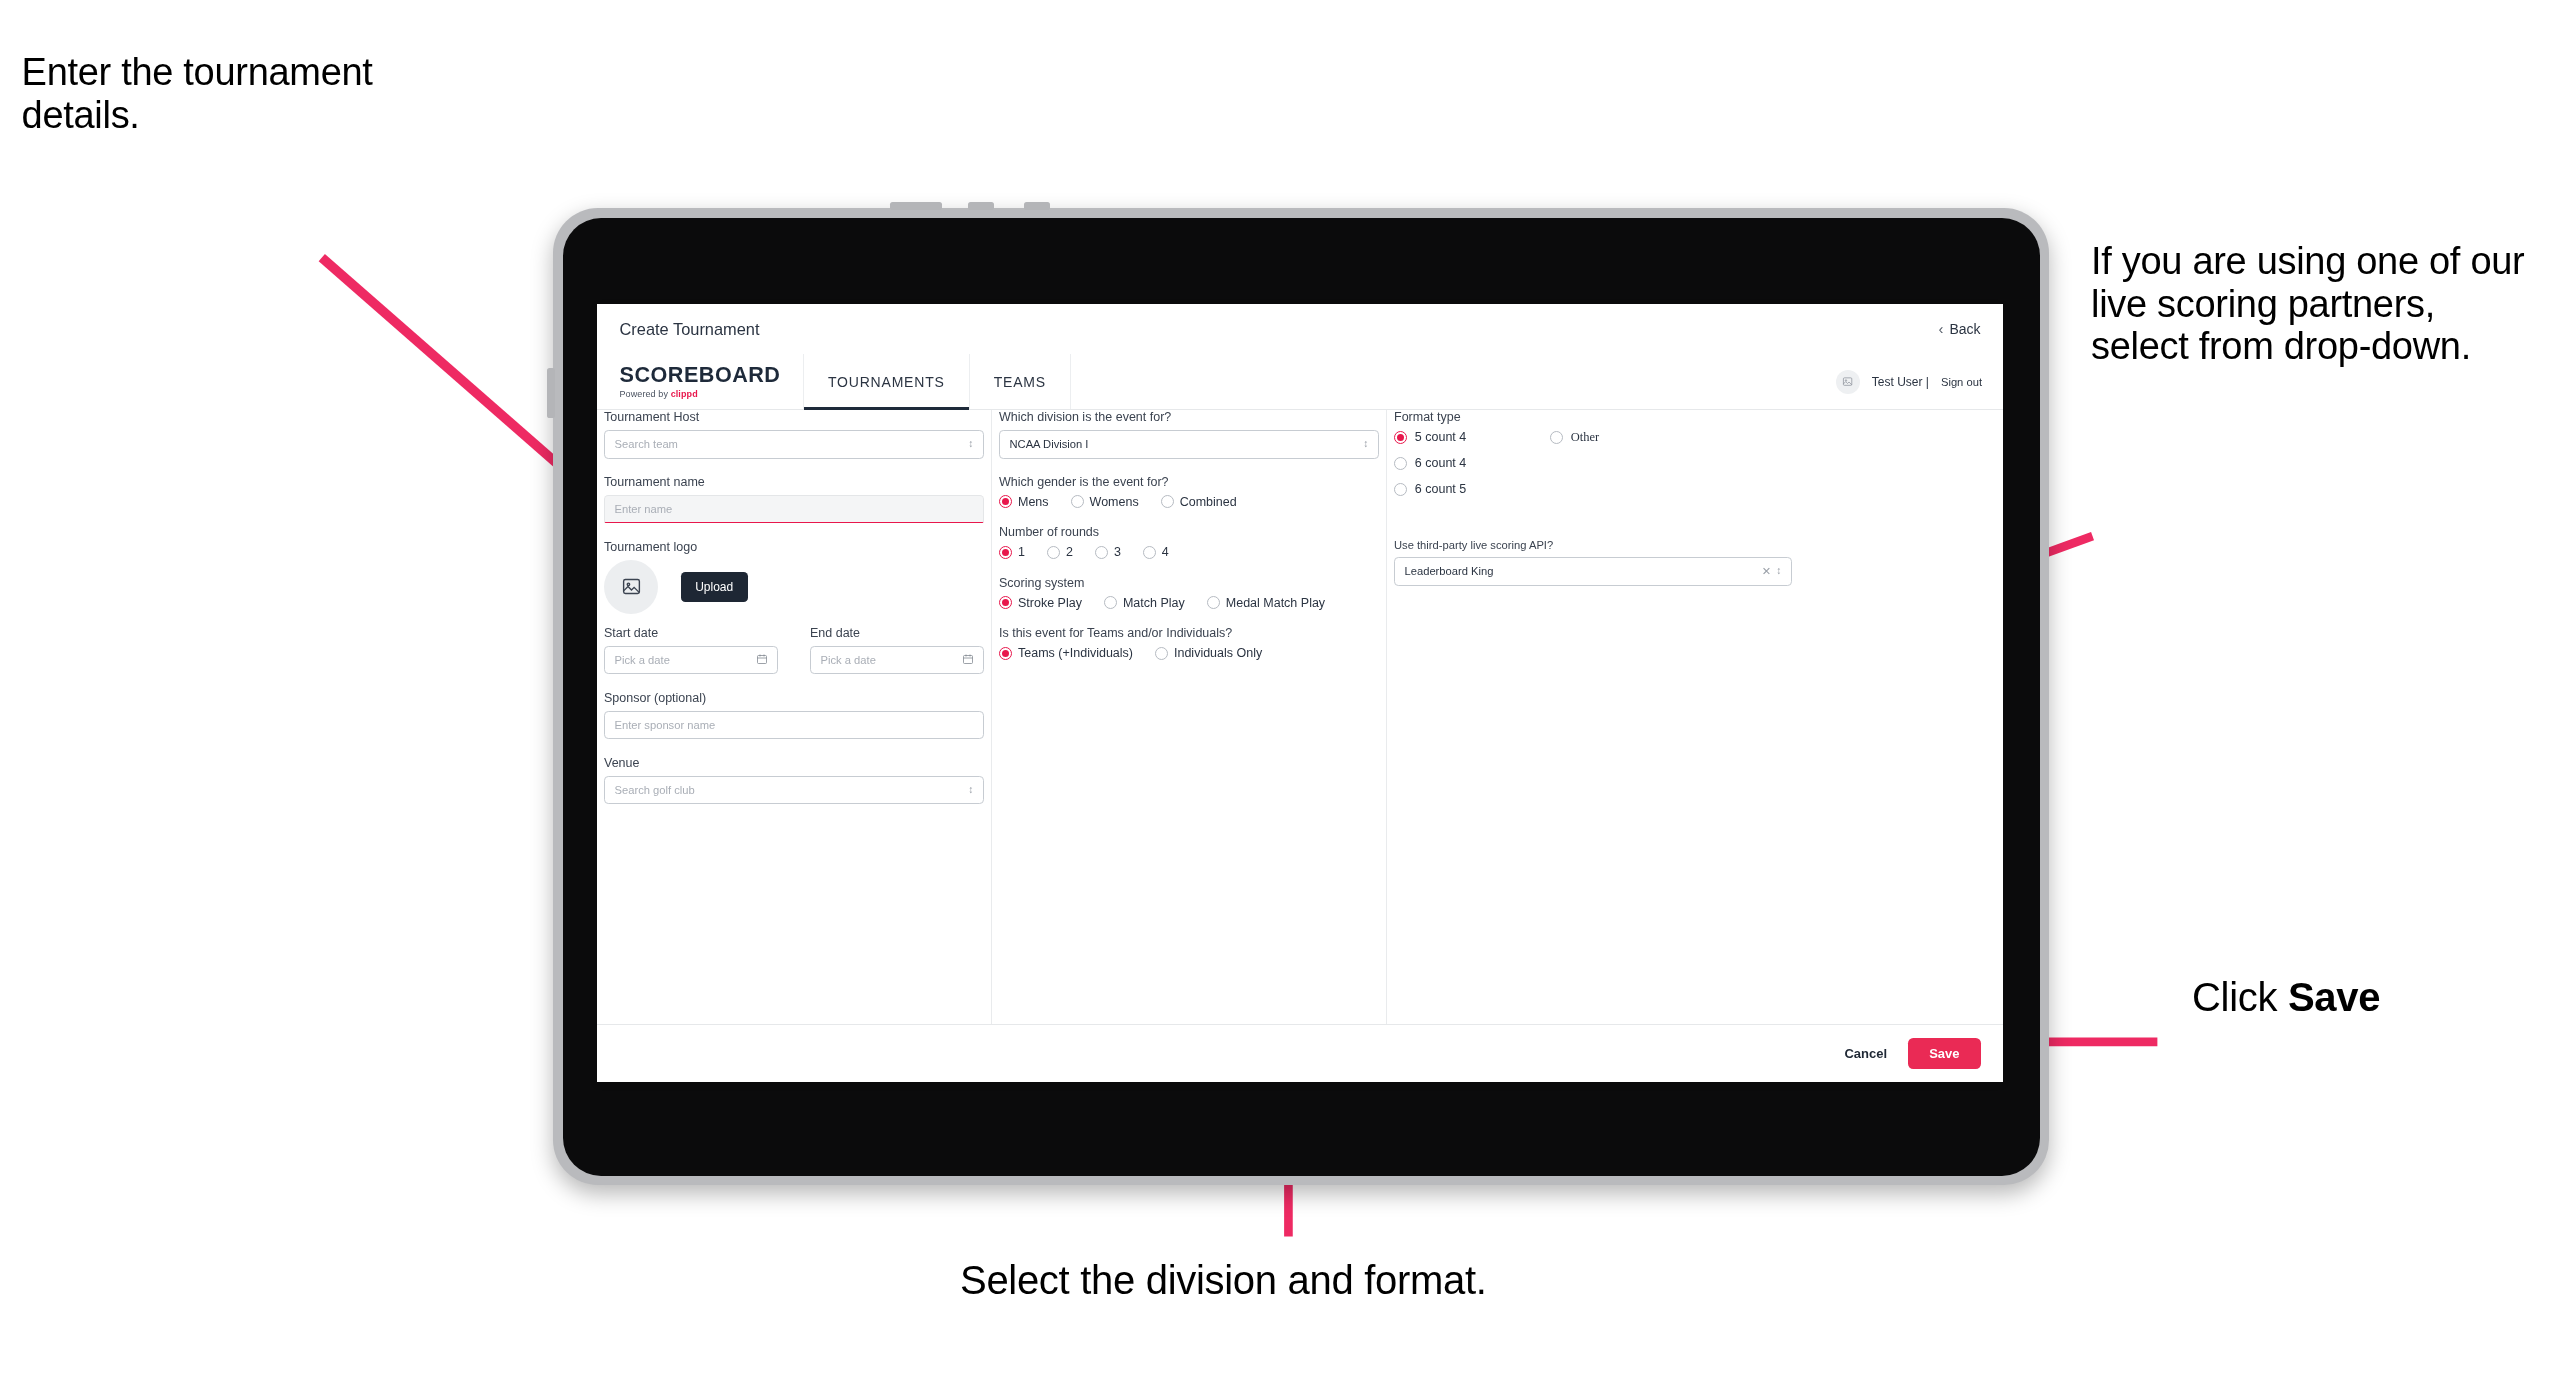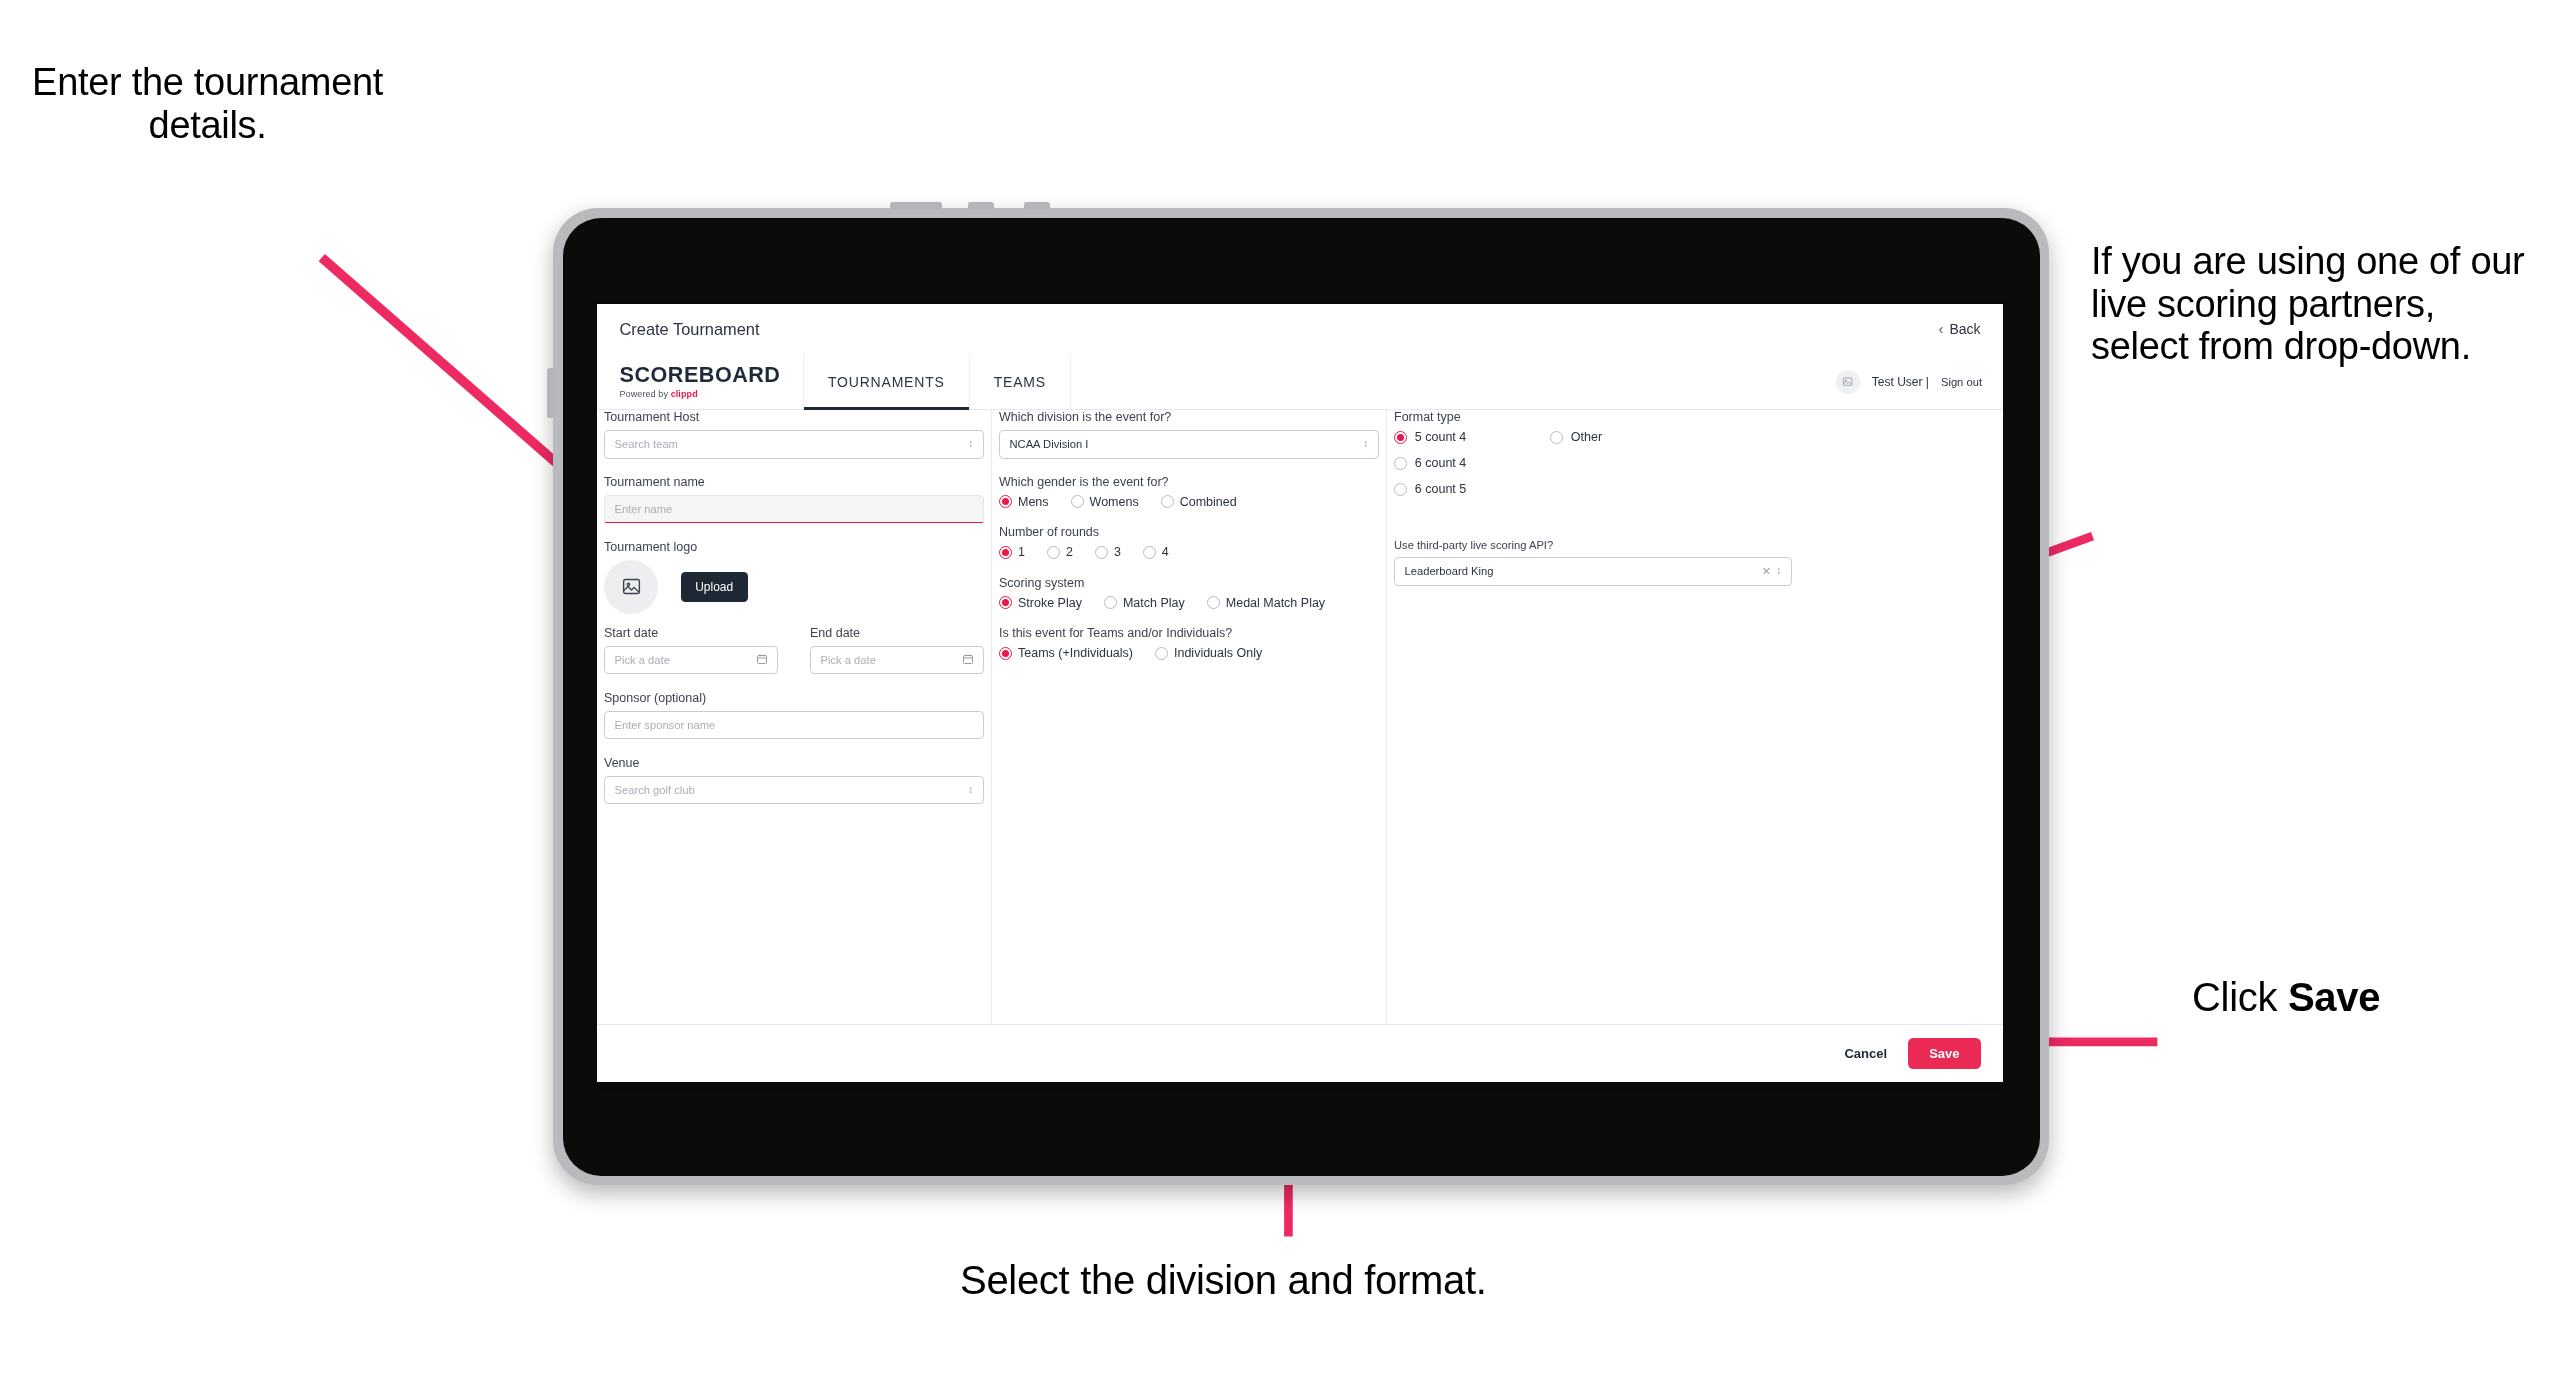--- a/index.html
+++ b/index.html
@@ -3,21 +3,21 @@
 <meta charset="utf-8">
 <style>
   html,body{margin:0;padding:0;}
   body{
     width:2576px;height:1386px;background:#ffffff;position:relative;overflow:hidden;
     font-family:"Liberation Sans", sans-serif;
   }
 
   
   .callout{position:absolute;color:#000;font-size:38px;line-height:1.12;letter-spacing:-0.3px;}
-  #callout-left{left:21.6px;top:61px;width:372px;text-align:center;}
+  #callout-left{left:21.6px;top:51px;width:372px;}
   #callout-right{left:2091px;top:240px;width:450px;}
   #callout-bottom{left:960px;top:1258px;width:865px;font-size:40px;text-align:left;}
   #callout-save{left:2192px;top:975px;width:363px;font-size:40px;white-space:nowrap;}
   #callout-save b{font-weight:bold;}
 
   .arrow-svg{position:absolute;left:0;top:0;width:2576px;height:1386px;pointer-events:none;}
 
   
   #tablet{
     position:absolute;left:553px;top:208px;width:1496px;height:977px;
@@ -118,21 +118,21 @@
   .rad{width:13px;height:13px;border-radius:50%;border:1.4px solid #b6bbc2;
        box-sizing:border-box;flex:0 0 auto;position:relative;background:#fff;}
   .rad.on{border-color:#e8174c;}
   .rad.on::after{content:"";position:absolute;left:50%;top:50%;width:7px;height:7px;
                  margin:-3.5px 0 0 -3.5px;border-radius:50%;background:#e8174c;}
   .radio-opt span{font-size:12.5px;color:#2b3442;}
 
   
   #fmt-wrap{display:flex;gap:0;}
   #fmt-left{width:156px;flex:0 0 156px;}
-  #fmt-right{flex:1 1 auto;}
+  #fmt-right{flex:1 1 auto;font-family:Liberation Serif, serif;}
   .fmt-item{display:flex;align-items:center;gap:7.8px;margin-bottom:12px;cursor:pointer;}
   .fmt-item span{font-size:12.5px;color:#2b3442;}
   #api-block{margin-top:31px;width:398px;max-width:100%;}
   #api-label{font-size:11.2px;color:#3b4350;margin-bottom:6px;}
 
   
   #footer{height:57px;flex:0 0 auto;border-top:0.9px solid #e6e8ea;display:flex;
           align-items:center;justify-content:flex-end;gap:21px;padding:0 22.5px;}
   #cancel-btn{font-size:13px;color:#1e2734;cursor:pointer;font-weight:bold;}
   #save-btn{background:#ea2a55;color:#fff;font-size:13px;font-weight:bold;

